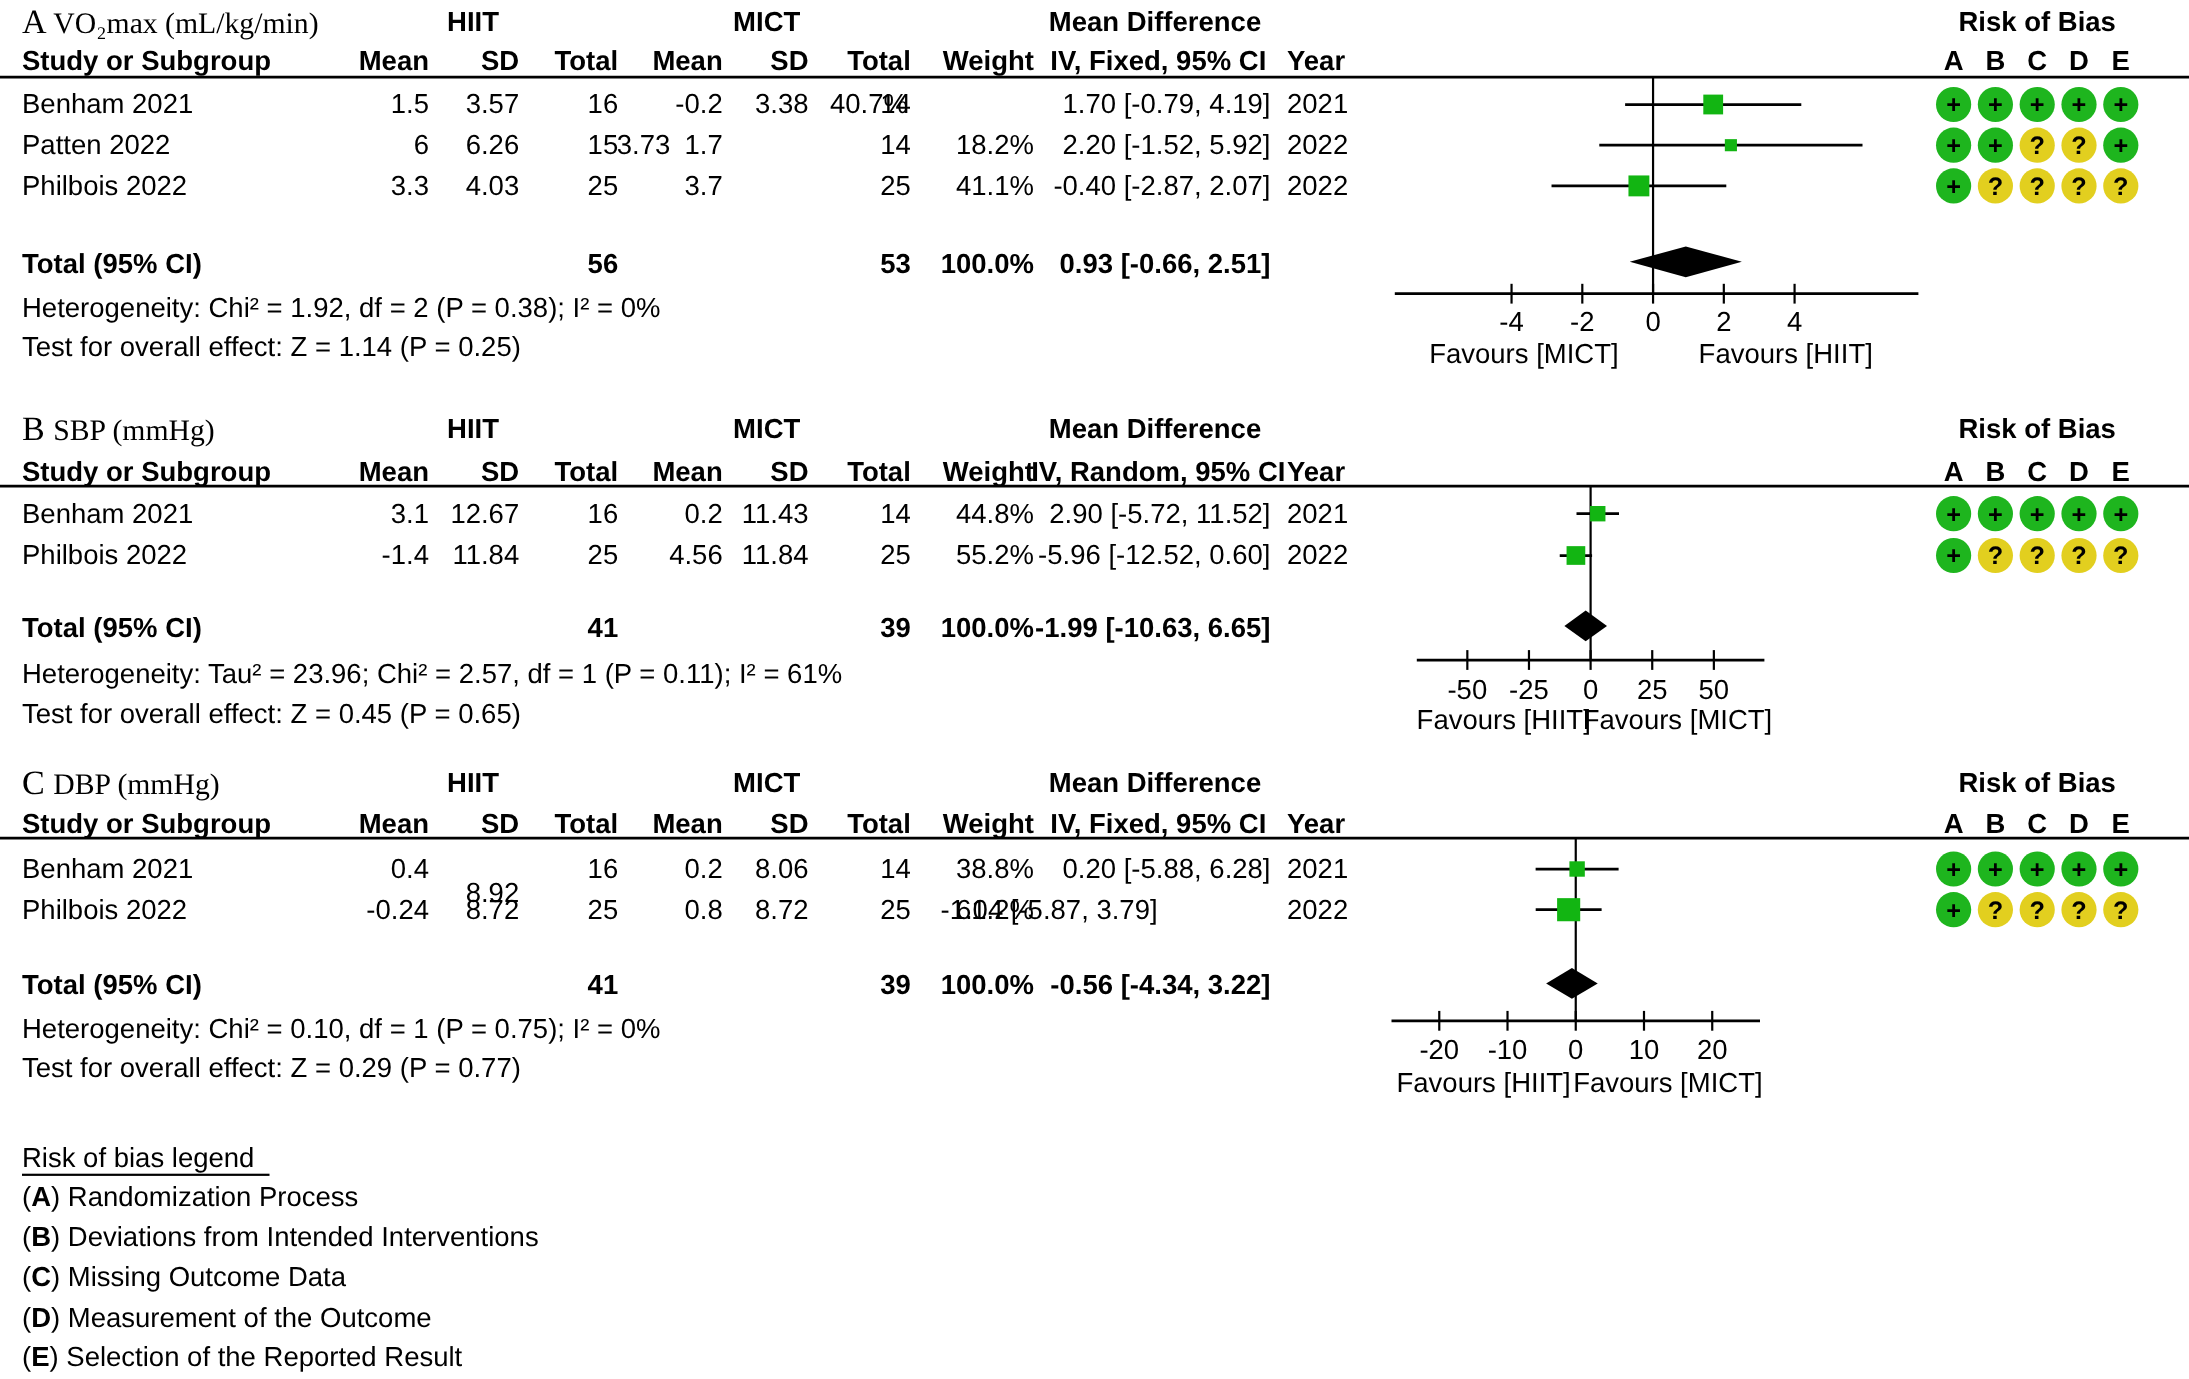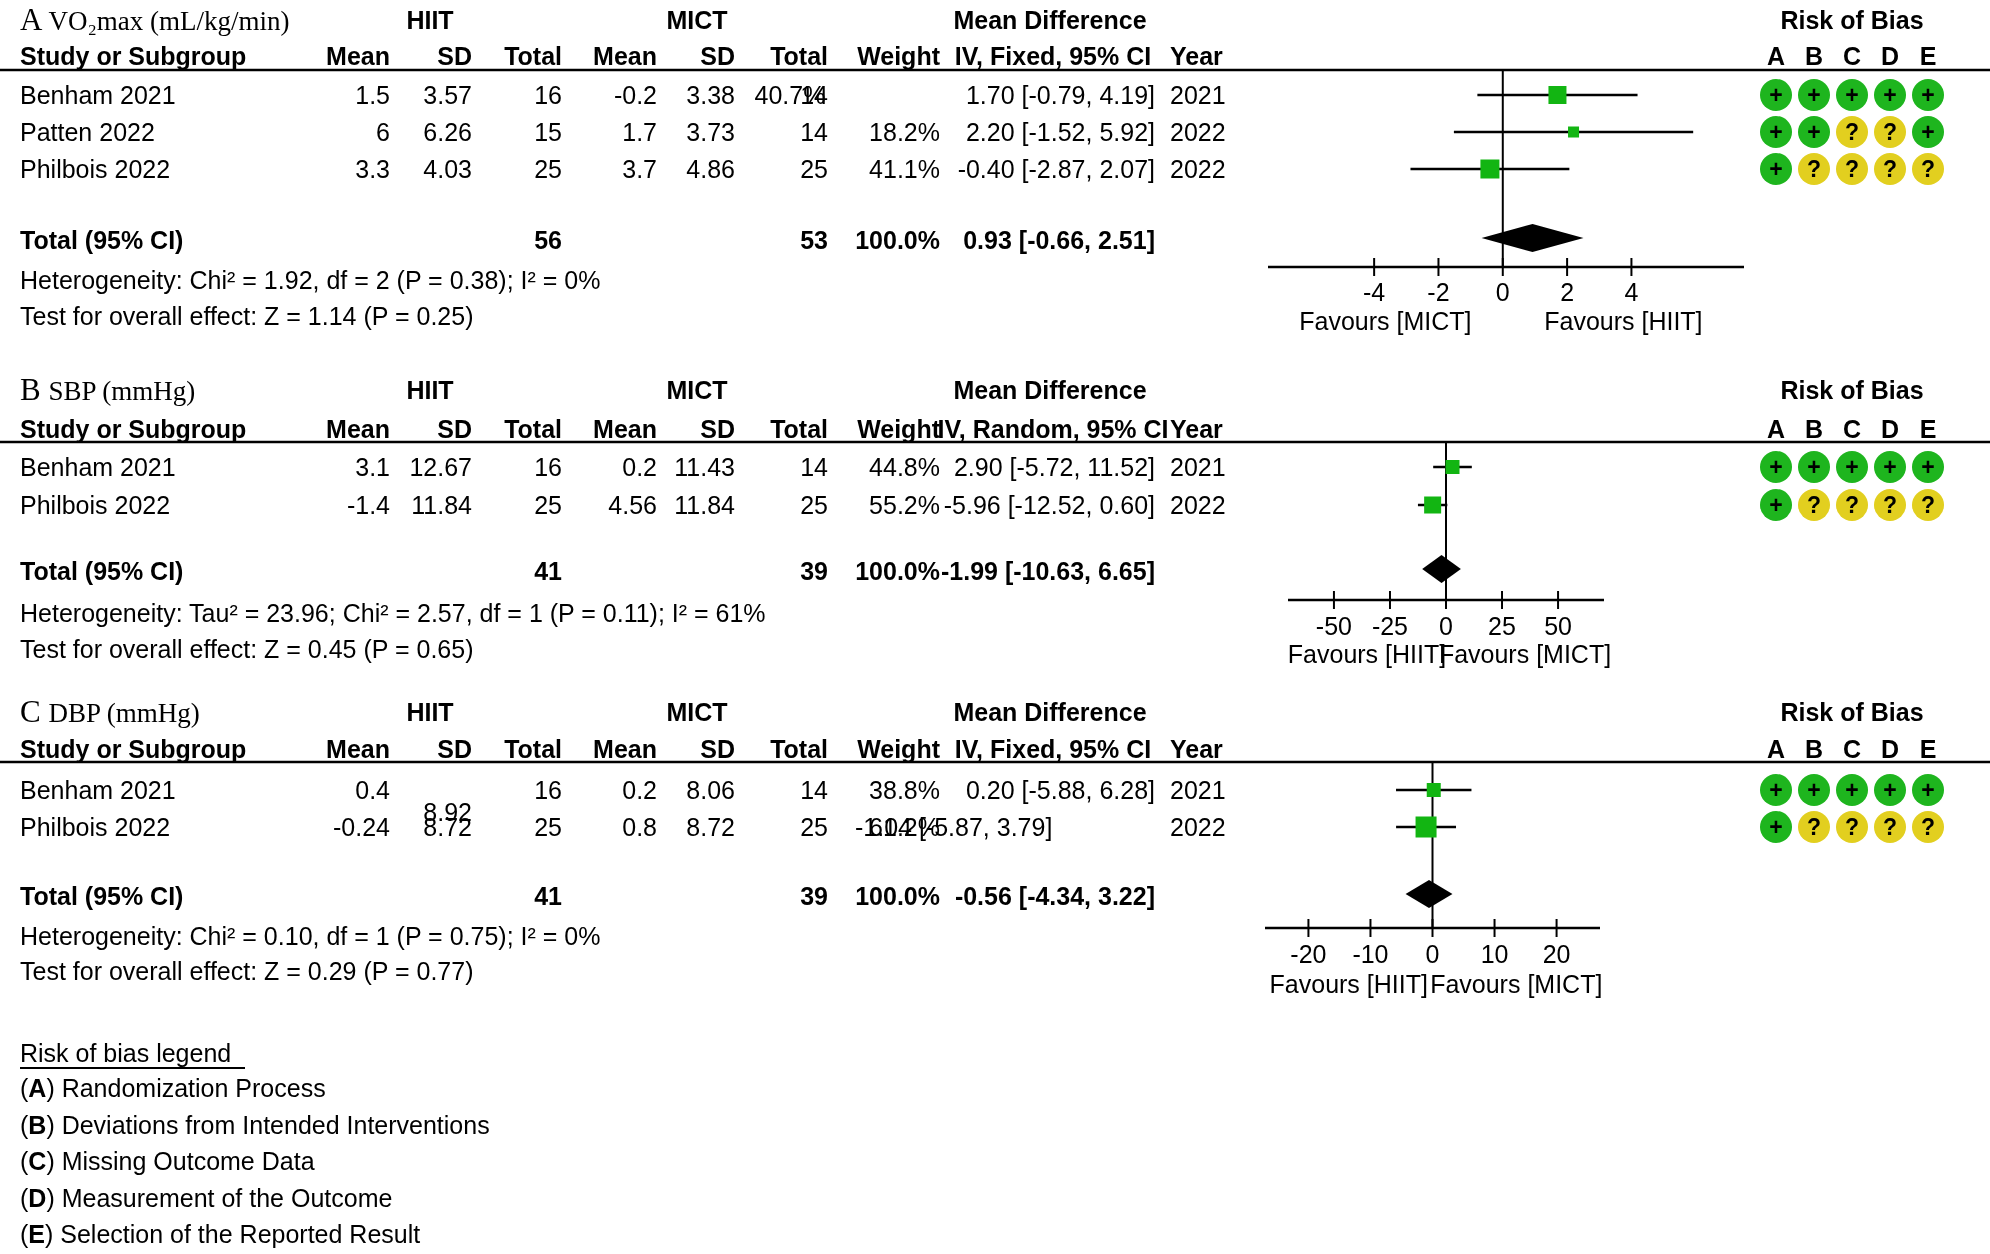--- a/index.html
+++ b/index.html
@@ -126,36 +126,35 @@
         <div class="rob-circle" style="left: 1760px; top: 79px; background: rgb(30, 181, 30);">+</div>
         <div class="rob-circle" style="left: 1798px; top: 79px; background: rgb(30, 181, 30);">+</div>
         <div class="rob-circle" style="left: 1836px; top: 79px; background: rgb(30, 181, 30);">+</div>
         <div class="rob-circle" style="left: 1874px; top: 79px; background: rgb(30, 181, 30);">+</div>
         <div class="rob-circle" style="left: 1912px; top: 79px; background: rgb(30, 181, 30);">+</div>
         <div class="t" style="top: 115px; left: 20px;">Patten 2022</div>
         <div class="t" style="top: 115px; left: 90px; width: 300px; text-align: right;">6</div>
         <div class="t" style="top: 115px; left: 172px; width: 300px; text-align: right;">6.26</div>
         <div class="t" style="top: 115px; left: 262px; width: 300px; text-align: right;">15</div>
         <div class="t" style="top: 115px; left: 357px; width: 300px; text-align: right;">1.7</div>
-        <div class="t" style="top: 115px; left: 435px; width: 300px; text-align: right;">3.73</div>
+        <div class="t" style="top: 115px; left: 435px; width: 300px; text-align: center;">3.73</div>
         <div class="t" style="top: 115px; left: 528px; width: 300px; text-align: right;">14</div>
         <div class="t" style="top: 115px; left: 640px; width: 300px; text-align: right;">18.2%</div>
         <div class="t" style="top: 115px; left: 855px; width: 300px; text-align: right;">2.20 [-1.52, 5.92]</div>
         <div class="t" style="top: 115px; left: 1170px;">2022</div>
         <div class="rob-circle" style="left: 1760px; top: 116px; background: rgb(30, 181, 30);">+</div>
         <div class="rob-circle" style="left: 1798px; top: 116px; background: rgb(30, 181, 30);">+</div>
         <div class="rob-circle" style="left: 1836px; top: 116px; background: rgb(226, 207, 31);">?</div>
         <div class="rob-circle" style="left: 1874px; top: 116px; background: rgb(226, 207, 31);">?</div>
         <div class="rob-circle" style="left: 1912px; top: 116px; background: rgb(30, 181, 30);">+</div>
         <div class="t" style="top: 152px; left: 20px;">Philbois 2022</div>
         <div class="t" style="top: 152px; left: 90px; width: 300px; text-align: right;">3.3</div>
         <div class="t" style="top: 152px; left: 172px; width: 300px; text-align: right;">4.03</div>
         <div class="t" style="top: 152px; left: 262px; width: 300px; text-align: right;">25</div>
         <div class="t" style="top: 152px; left: 357px; width: 300px; text-align: right;">3.7</div>
-        <div class="t" style="top: 152px; left: 435px; width: 300px; text-align: right;">4.86</div>
         <div class="t" style="top: 152px; left: 528px; width: 300px; text-align: right;">25</div>
         <div class="t" style="top: 152px; left: 640px; width: 300px; text-align: right;">41.1%</div>
         <div class="t" style="top: 152px; left: 855px; width: 300px; text-align: right;">-0.40 [-2.87, 2.07]</div>
         <div class="t" style="top: 152px; left: 1170px;">2022</div>
         <div class="rob-circle" style="left: 1760px; top: 153px; background: rgb(30, 181, 30);">+</div>
         <div class="rob-circle" style="left: 1798px; top: 153px; background: rgb(226, 207, 31);">?</div>
         <div class="rob-circle" style="left: 1836px; top: 153px; background: rgb(226, 207, 31);">?</div>
         <div class="rob-circle" style="left: 1874px; top: 153px; background: rgb(226, 207, 31);">?</div>
         <div class="rob-circle" style="left: 1912px; top: 153px; background: rgb(226, 207, 31);">?</div>
         <div class="t bold" style="top: 223px; left: 20px;">Total (95% CI)</div>

